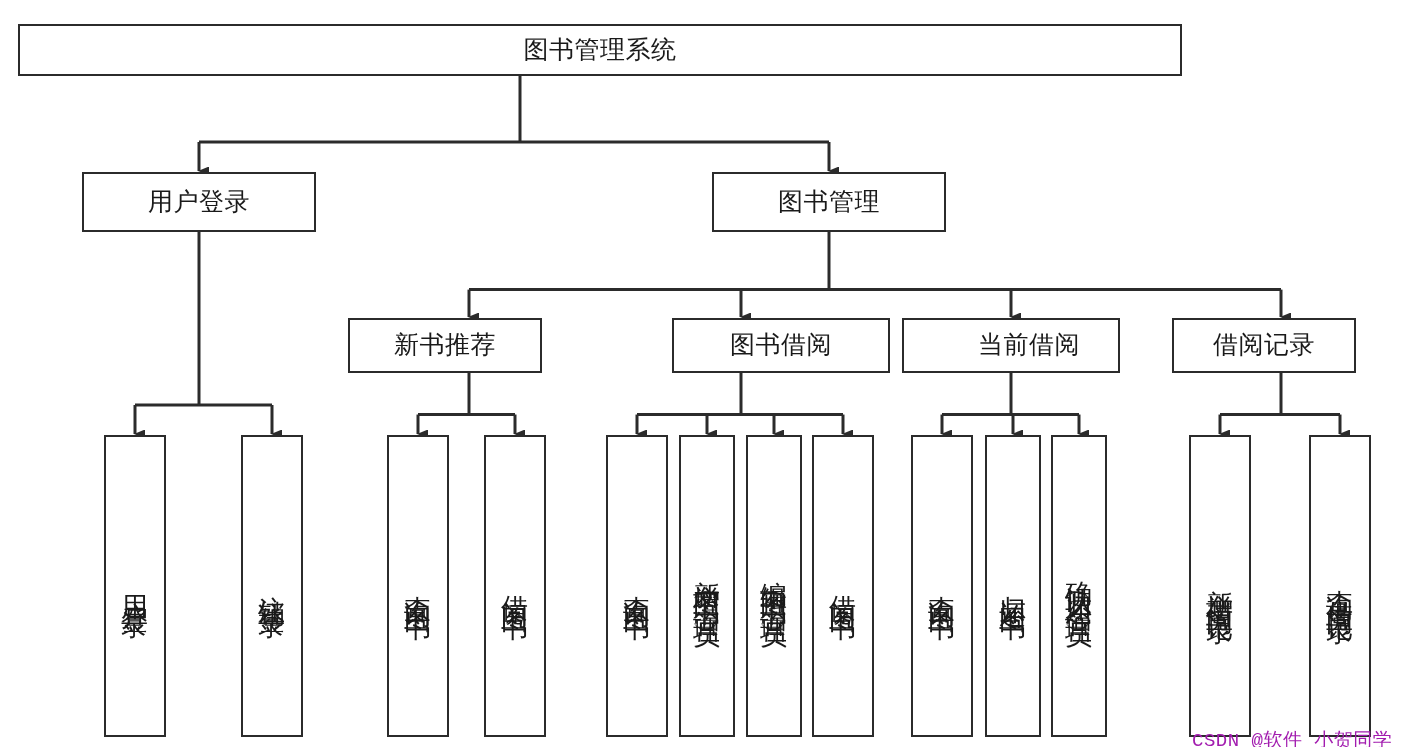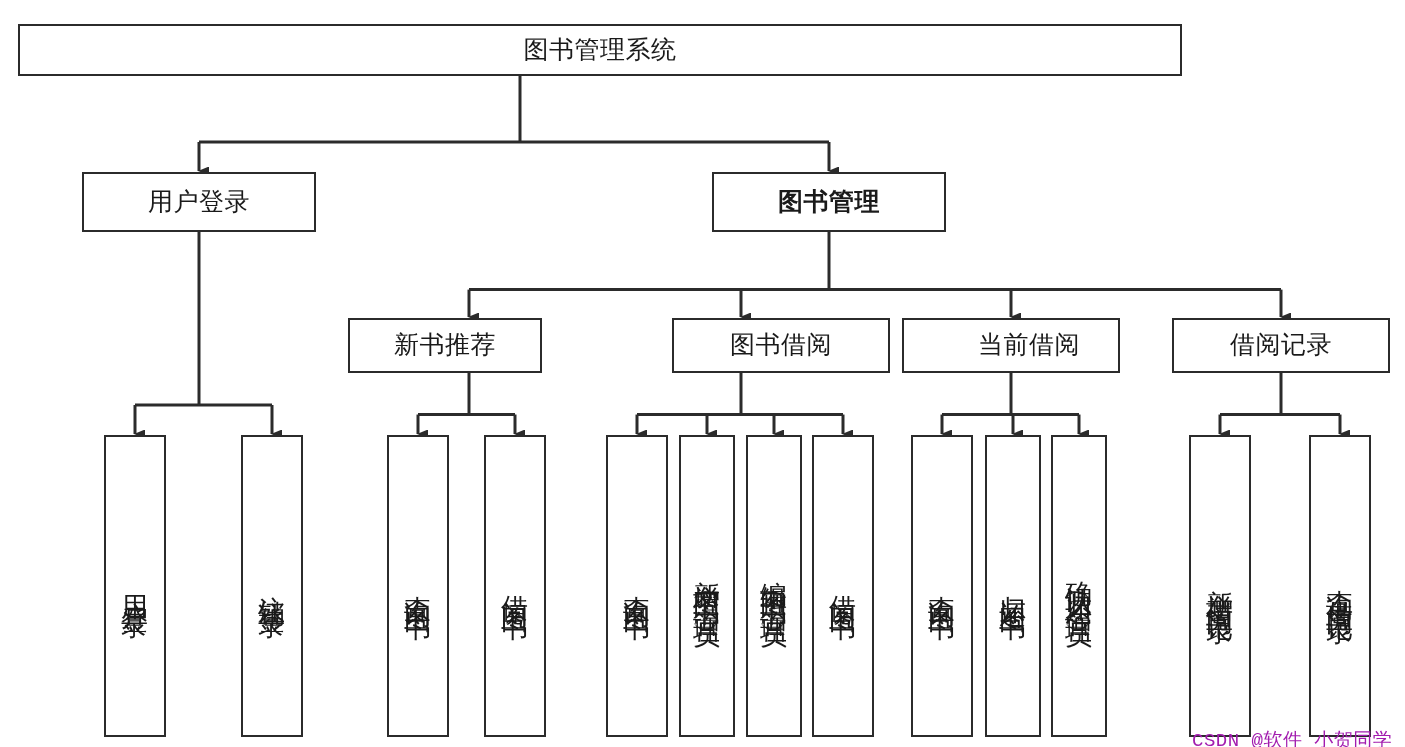--- a/index.html
+++ b/index.html
@@ -115,33 +115,33 @@
       </g>
   </svg>
 
   <div id="node-layer">
       <div class="node horiz" style="left: 18px; top: 15px; width: 1164px; height: 52px; margin-top: 9px;">
         <span class="label">图书管理系统</span>
       </div>
       <div class="node horiz" style="left: 82px; top: 172px; width: 234px; height: 60px;">
         <span class="label">用户登录</span>
       </div>
-      <div class="node horiz" style="left: 712px; top: 172px; width: 234px; height: 60px; font-weight: bold;">
+      <div class="node horiz" style="left: 712px; top: 172px; width: 234px; height: 60px;">
         <span class="label">图书管理</span>
       </div>
       <div class="node horiz" style="left: 348px; top: 318px; width: 194px; height: 55px;">
         <span class="label">新书推荐</span>
       </div>
       <div class="node horiz" style="left: 632px; top: 318px; width: 218px; height: 55px; margin-left: 40px;">
         <span class="label">图书借阅</span>
       </div>
       <div class="node horiz" style="left: 902px; top: 318px; width: 218px; height: 55px; padding-left: 36px;">
         <span class="label">当前借阅</span>
       </div>
-      <div class="node horiz" style="left: 1172px; top: 318px; width: 218px; height: 55px;">
+      <div class="node horiz" style="left: 1172px; top: 318px; width: 184px; height: 55px;">
         <span class="label">借阅记录</span>
       </div>
       <div class="node vert" style="left: 104px; top: 435px; width: 62px; height: 302px;">
         <span class="label">用户登录</span>
       </div>
       <div class="node vert" style="left: 241px; top: 435px; width: 62px; height: 302px;">
         <span class="label">注销登录</span>
       </div>
       <div class="node vert" style="left: 387px; top: 435px; width: 62px; height: 302px;">
         <span class="label">查询图书</span>

